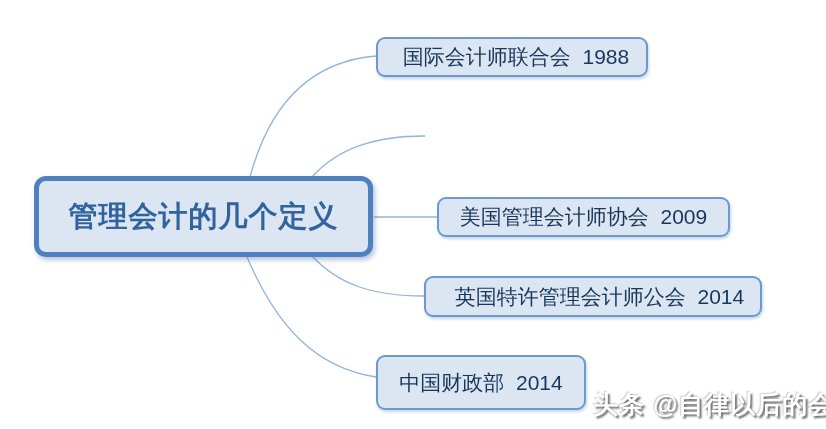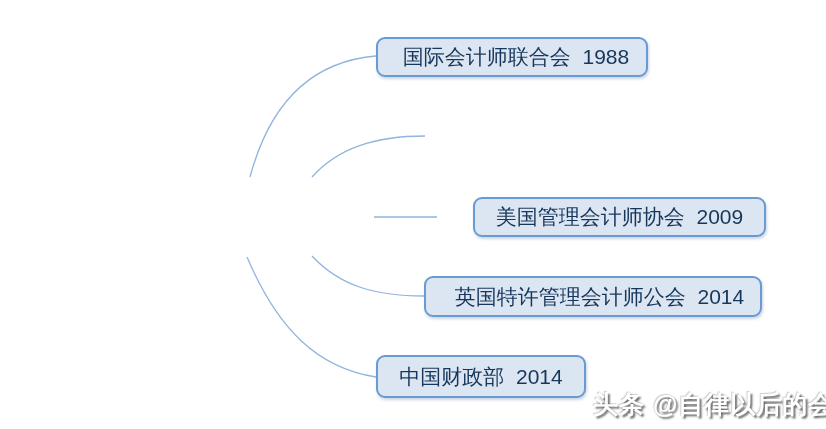--- a/index.html
+++ b/index.html
@@ -53,23 +53,23 @@
     align-items: center;
     justify-content: center;
   }
   .branch-node .label {
     font-size: 21px;
     color: #16365c;
     white-space: pre;
   }
   .b1 { left: 376px; top: 37px;  width: 272px; height: 40px; padding-left: 8px; }
   .b2 { left: 425px; top: 116px; width: 313px; height: 41px; }
-  .b3 { left: 437px; top: 197px; width: 293px; height: 40px; margin-left: 36px; }
+  .b3 { left: 437px; top: 197px; width: 293px; height: 40px; }
   .b4 { left: 424px; top: 276px; width: 338px; height: 41px; padding-left: 13px; }
-  .b5 { left: 376px; top: 355px; width: 210px; height: 43px; }
+  .b5 { left: 376px; top: 355px; width: 210px; height: 55px; }
   .watermark {
     position: absolute;
     left: 593px; top: 388px;
     font-size: 25px;
     font-weight: bold;
     color: #ffffff;
     white-space: pre;
     text-shadow: 2px 2px 2px rgba(60,60,60,0.75), -1px -1px 1px rgba(160,160,160,0.5);
     letter-spacing: 1px;
   }
@@ -80,20 +80,23 @@
 <div class="canvas">
 
   <svg class="links" viewBox="0 0 826 429">
     <path d="M 250 177 C 268 110, 305 62, 376 56"></path>
     <path d="M 312 177 C 338 148, 375 136, 425 136"></path>
     <path d="M 374 217 L 437 217"></path>
     <path d="M 312 256 C 340 286, 375 296, 424 296"></path>
     <path d="M 247 257 C 278 330, 318 368, 376 377"></path>
   </svg>
 
+  <div class="central-node">
+    <span class="label">管理会计的几个定义</span>
+  </div>
 
   <div class="branch-node b1">
     <span class="label">国际会计师联合会  1988</span>
   </div>
 
 
   <div class="branch-node b3">
     <span class="label">美国管理会计师协会  2009</span>
   </div>
 

